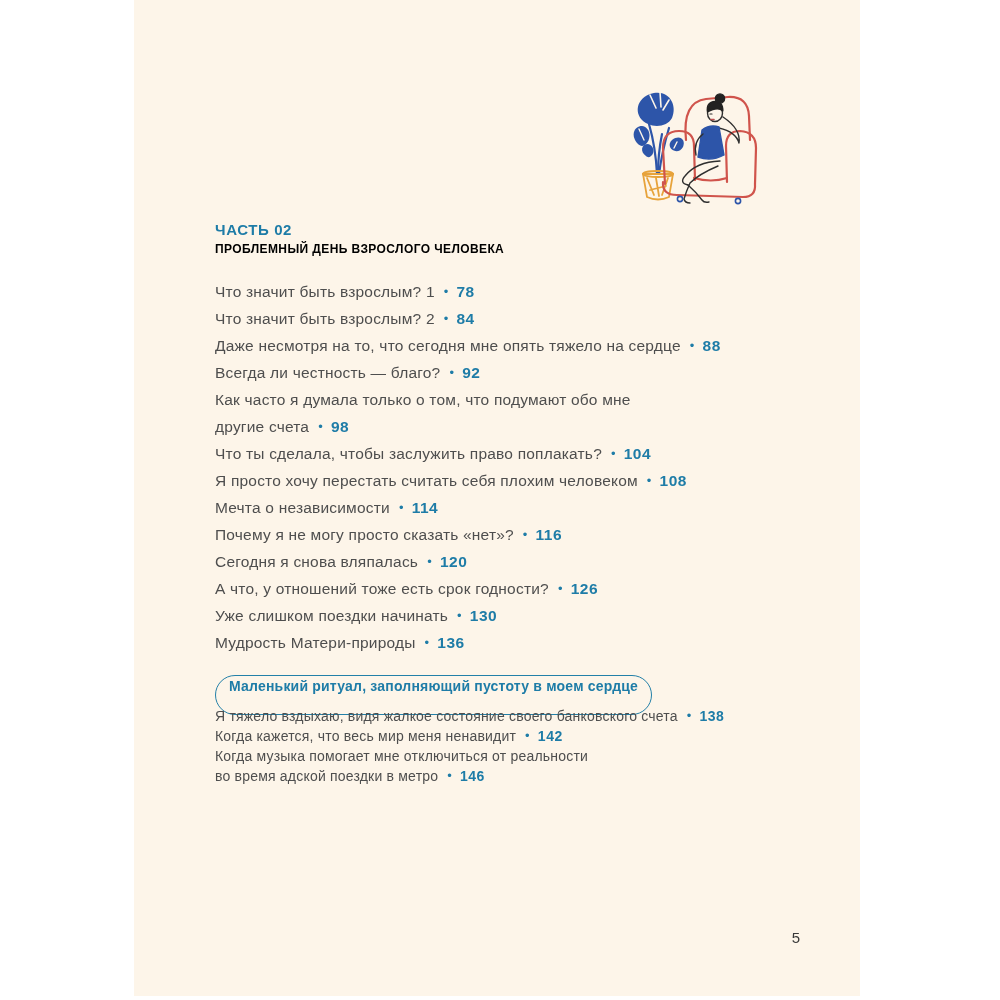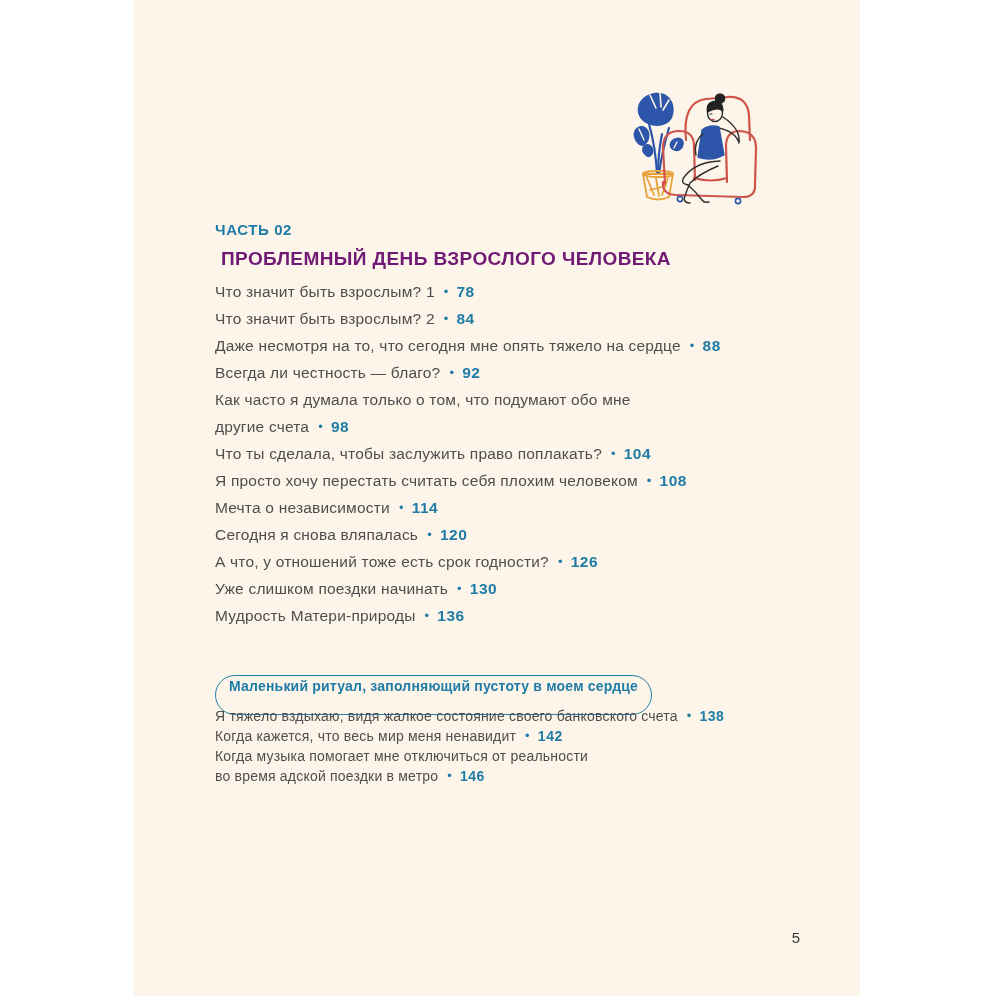--- a/index.html
+++ b/index.html
@@ -4,22 +4,22 @@
 <style>
   html,body{margin:0;padding:0;background:#ffffff;}
   body{font-family:"Liberation Sans", sans-serif; -webkit-font-smoothing:antialiased;}
   .canvas{position:relative;width:1000px;height:1000px;background:#ffffff;margin:0 auto;overflow:hidden;}
   .sheet{position:absolute;left:134px;top:0;width:726px;height:996px;background:#FDF5E9;}
 
   .illustration{position:absolute;left:492px;top:82px;width:140px;height:124px;}
 
   .part-label{position:absolute;left:81px;top:221px;font-size:15px;font-weight:bold;
     letter-spacing:.6px;color:#1E7CA7;}
-  .part-title{position:absolute;left:81px;top:242px;margin:6px;font-size:19px;font-weight:bold;
-    letter-spacing:.4px;color:#701a75;}
+  .part-title{position:absolute;left:81px;top:242px;margin:0;font-size:12px;font-weight:bold;
+    letter-spacing:.4px;color:#000000;}
 
   .toc{position:absolute;left:81px;top:278px;width:600px;font-size:15.5px;line-height:27px;color:#4E4E4E;}
   .toc-line{white-space:nowrap;letter-spacing:.2px;}
 
   .bullet{color:#1E7CA7;font-size:13px;margin:0 8px 0 9px;vertical-align:1px;}
   .pg{color:#1E7CA7;font-weight:bold;letter-spacing:.5px;}
 
   .ritual-box{position:absolute;left:81px;top:675px;display:inline-block;
     border:1.6px solid #2380A8;border-radius:999px;padding:2px 13px 20px;
     color:#1E7CA7;font-size:14px;font-weight:bold;letter-spacing:.2px;white-space:nowrap;}
@@ -85,20 +85,21 @@
     <div class="toc">
       <div class="toc-line"><span>Что значит быть взрослым? 1</span><span class="bullet">•</span><span class="pg">78</span></div>
       <div class="toc-line"><span>Что значит быть взрослым? 2</span><span class="bullet">•</span><span class="pg">84</span></div>
       <div class="toc-line"><span>Даже несмотря на то, что сегодня мне опять тяжело на сердце</span><span class="bullet">•</span><span class="pg">88</span></div>
       <div class="toc-line"><span>Всегда ли честность — благо?</span><span class="bullet">•</span><span class="pg">92</span></div>
       <div class="toc-line"><span>Как часто я думала только о том, что подумают обо мне</span></div>
       <div class="toc-line"><span>другие счета</span><span class="bullet">•</span><span class="pg">98</span></div>
       <div class="toc-line"><span>Что ты сделала, чтобы заслужить право поплакать?</span><span class="bullet">•</span><span class="pg">104</span></div>
       <div class="toc-line"><span>Я просто хочу перестать считать себя плохим человеком</span><span class="bullet">•</span><span class="pg">108</span></div>
       <div class="toc-line"><span>Мечта о независимости</span><span class="bullet">•</span><span class="pg">114</span></div>
+      <div class="toc-line"><span>Почему я не могу просто сказать «нет»?</span><span class="bullet">•</span><span class="pg">116</span></div>
       <div class="toc-line"><span>Сегодня я снова вляпалась</span><span class="bullet">•</span><span class="pg">120</span></div>
       <div class="toc-line"><span>А что, у отношений тоже есть срок годности?</span><span class="bullet">•</span><span class="pg">126</span></div>
       <div class="toc-line"><span>Уже слишком поездки начинать</span><span class="bullet">•</span><span class="pg">130</span></div>
       <div class="toc-line"><span>Мудрость Матери-природы</span><span class="bullet">•</span><span class="pg">136</span></div>
     </div>
 
     <div class="ritual-box">
       <span>Маленький ритуал, заполняющий пустоту в моем сердце</span>
     </div>
 

